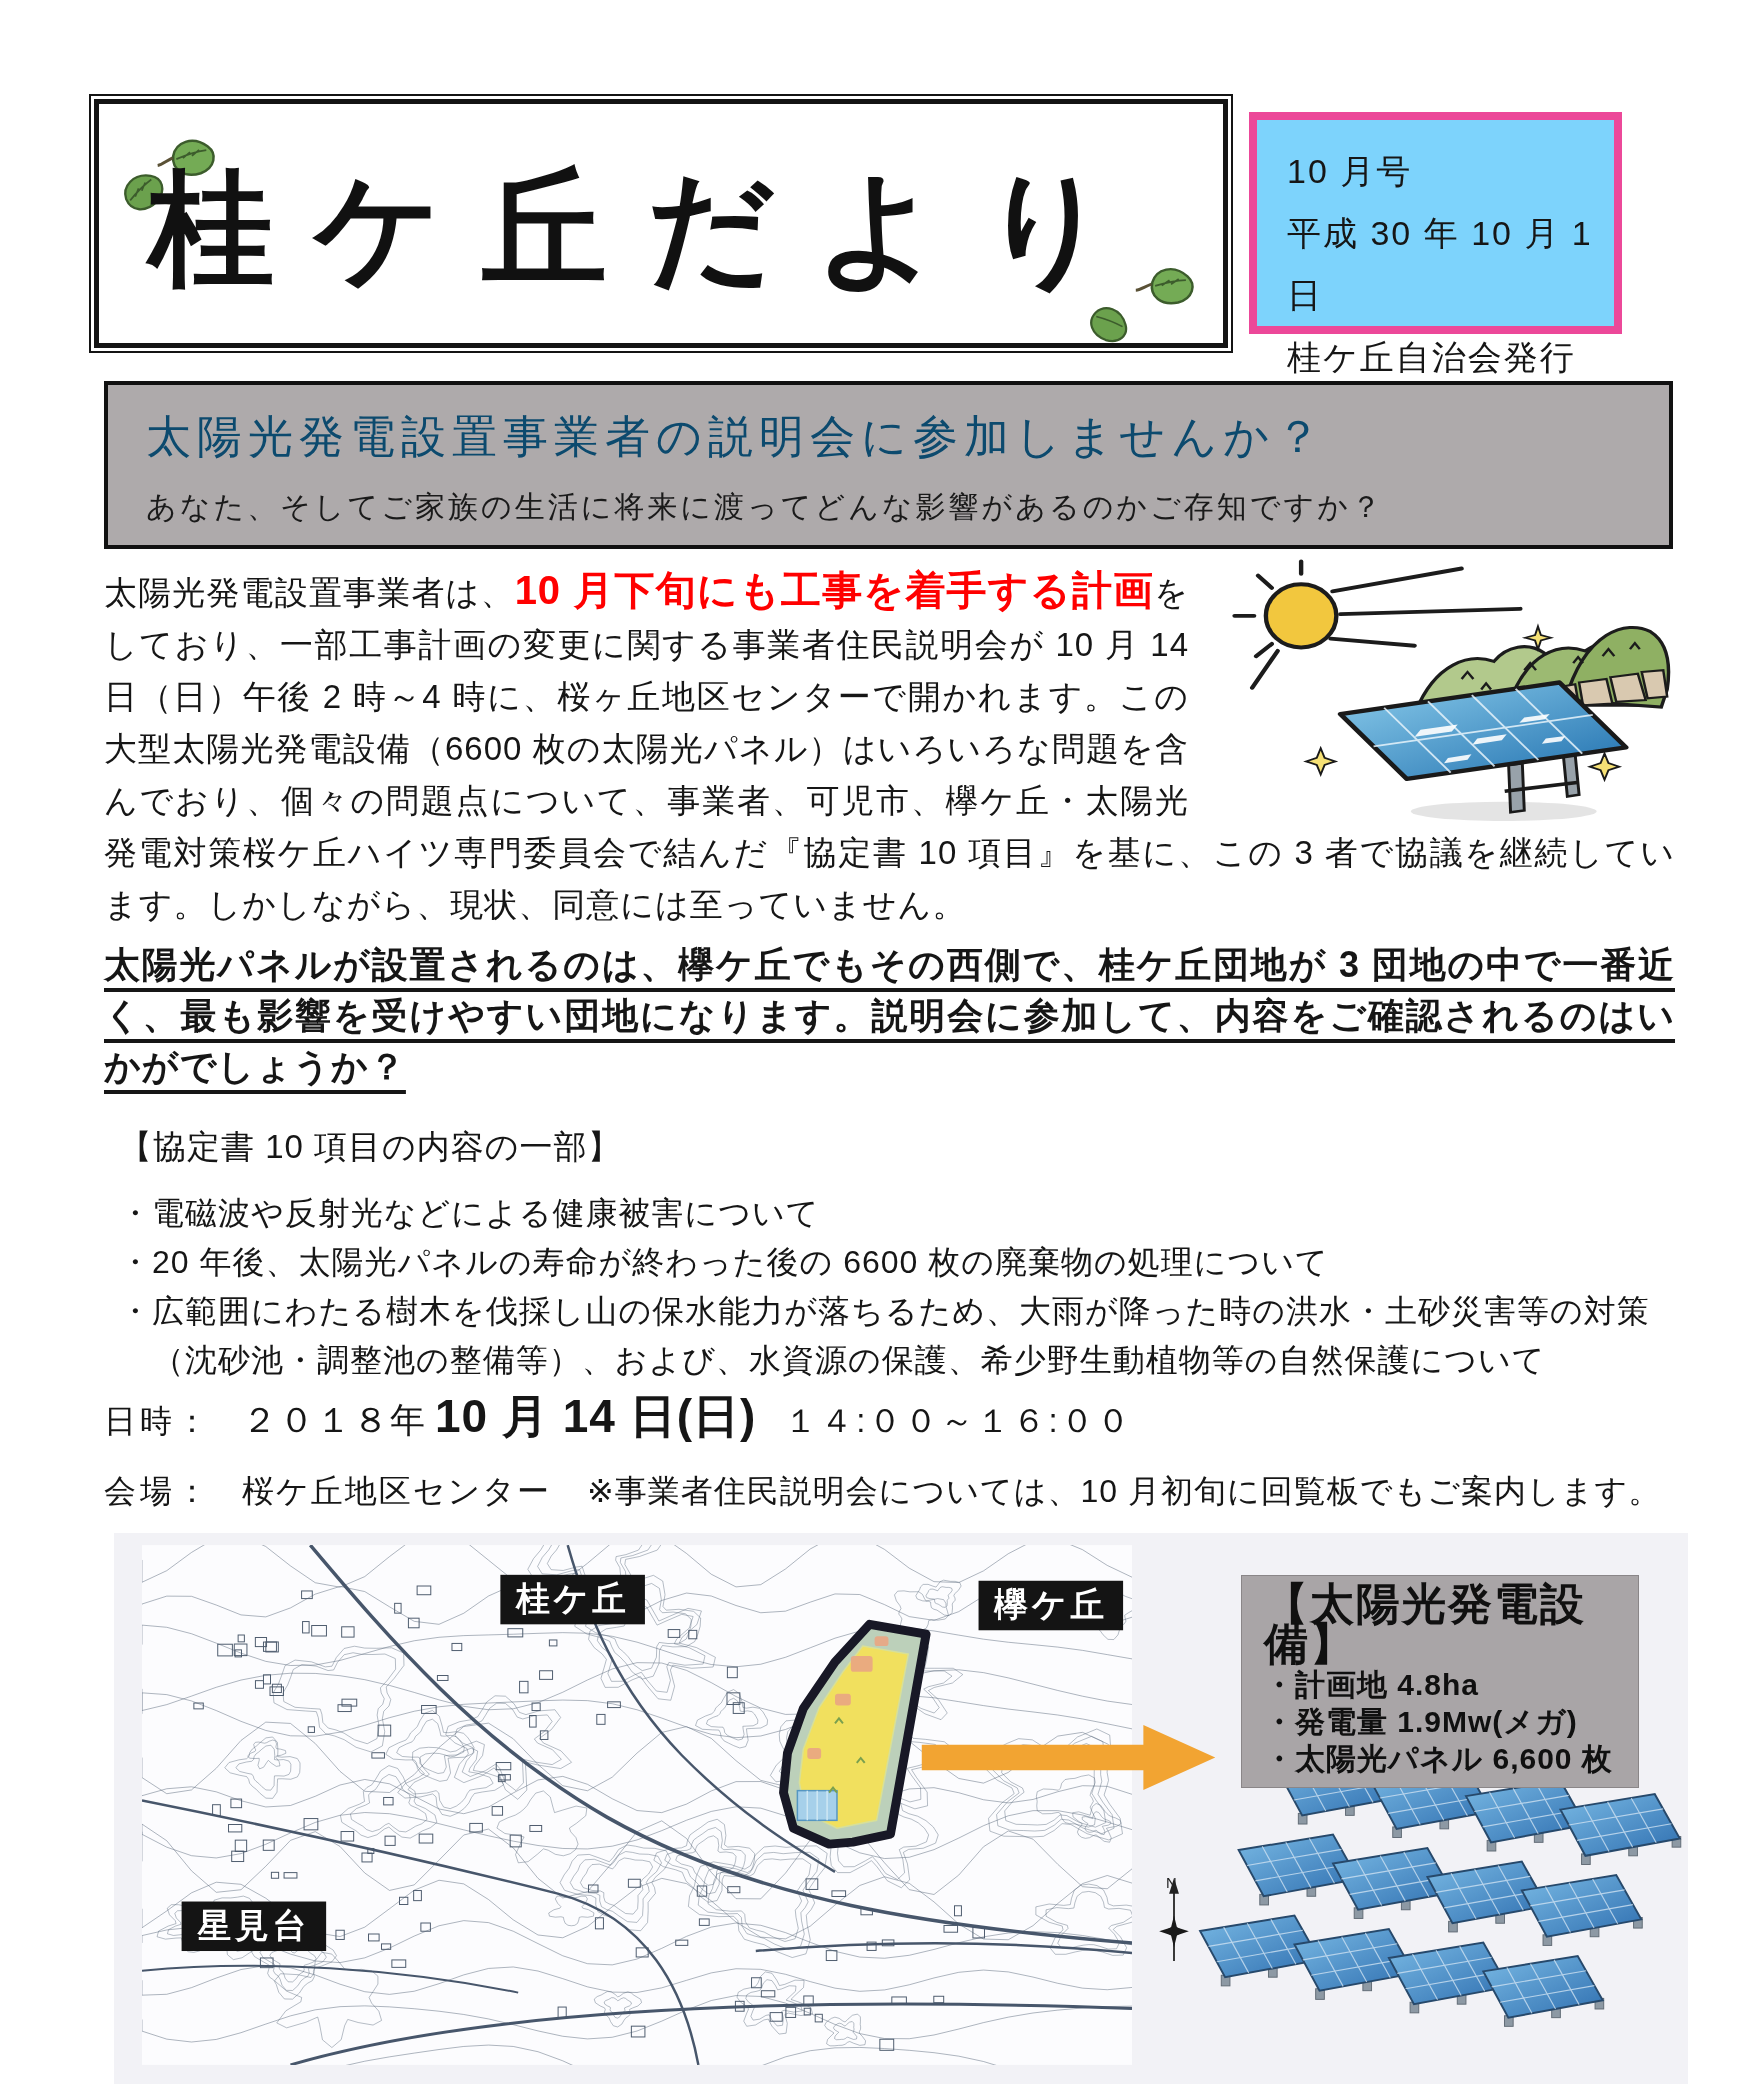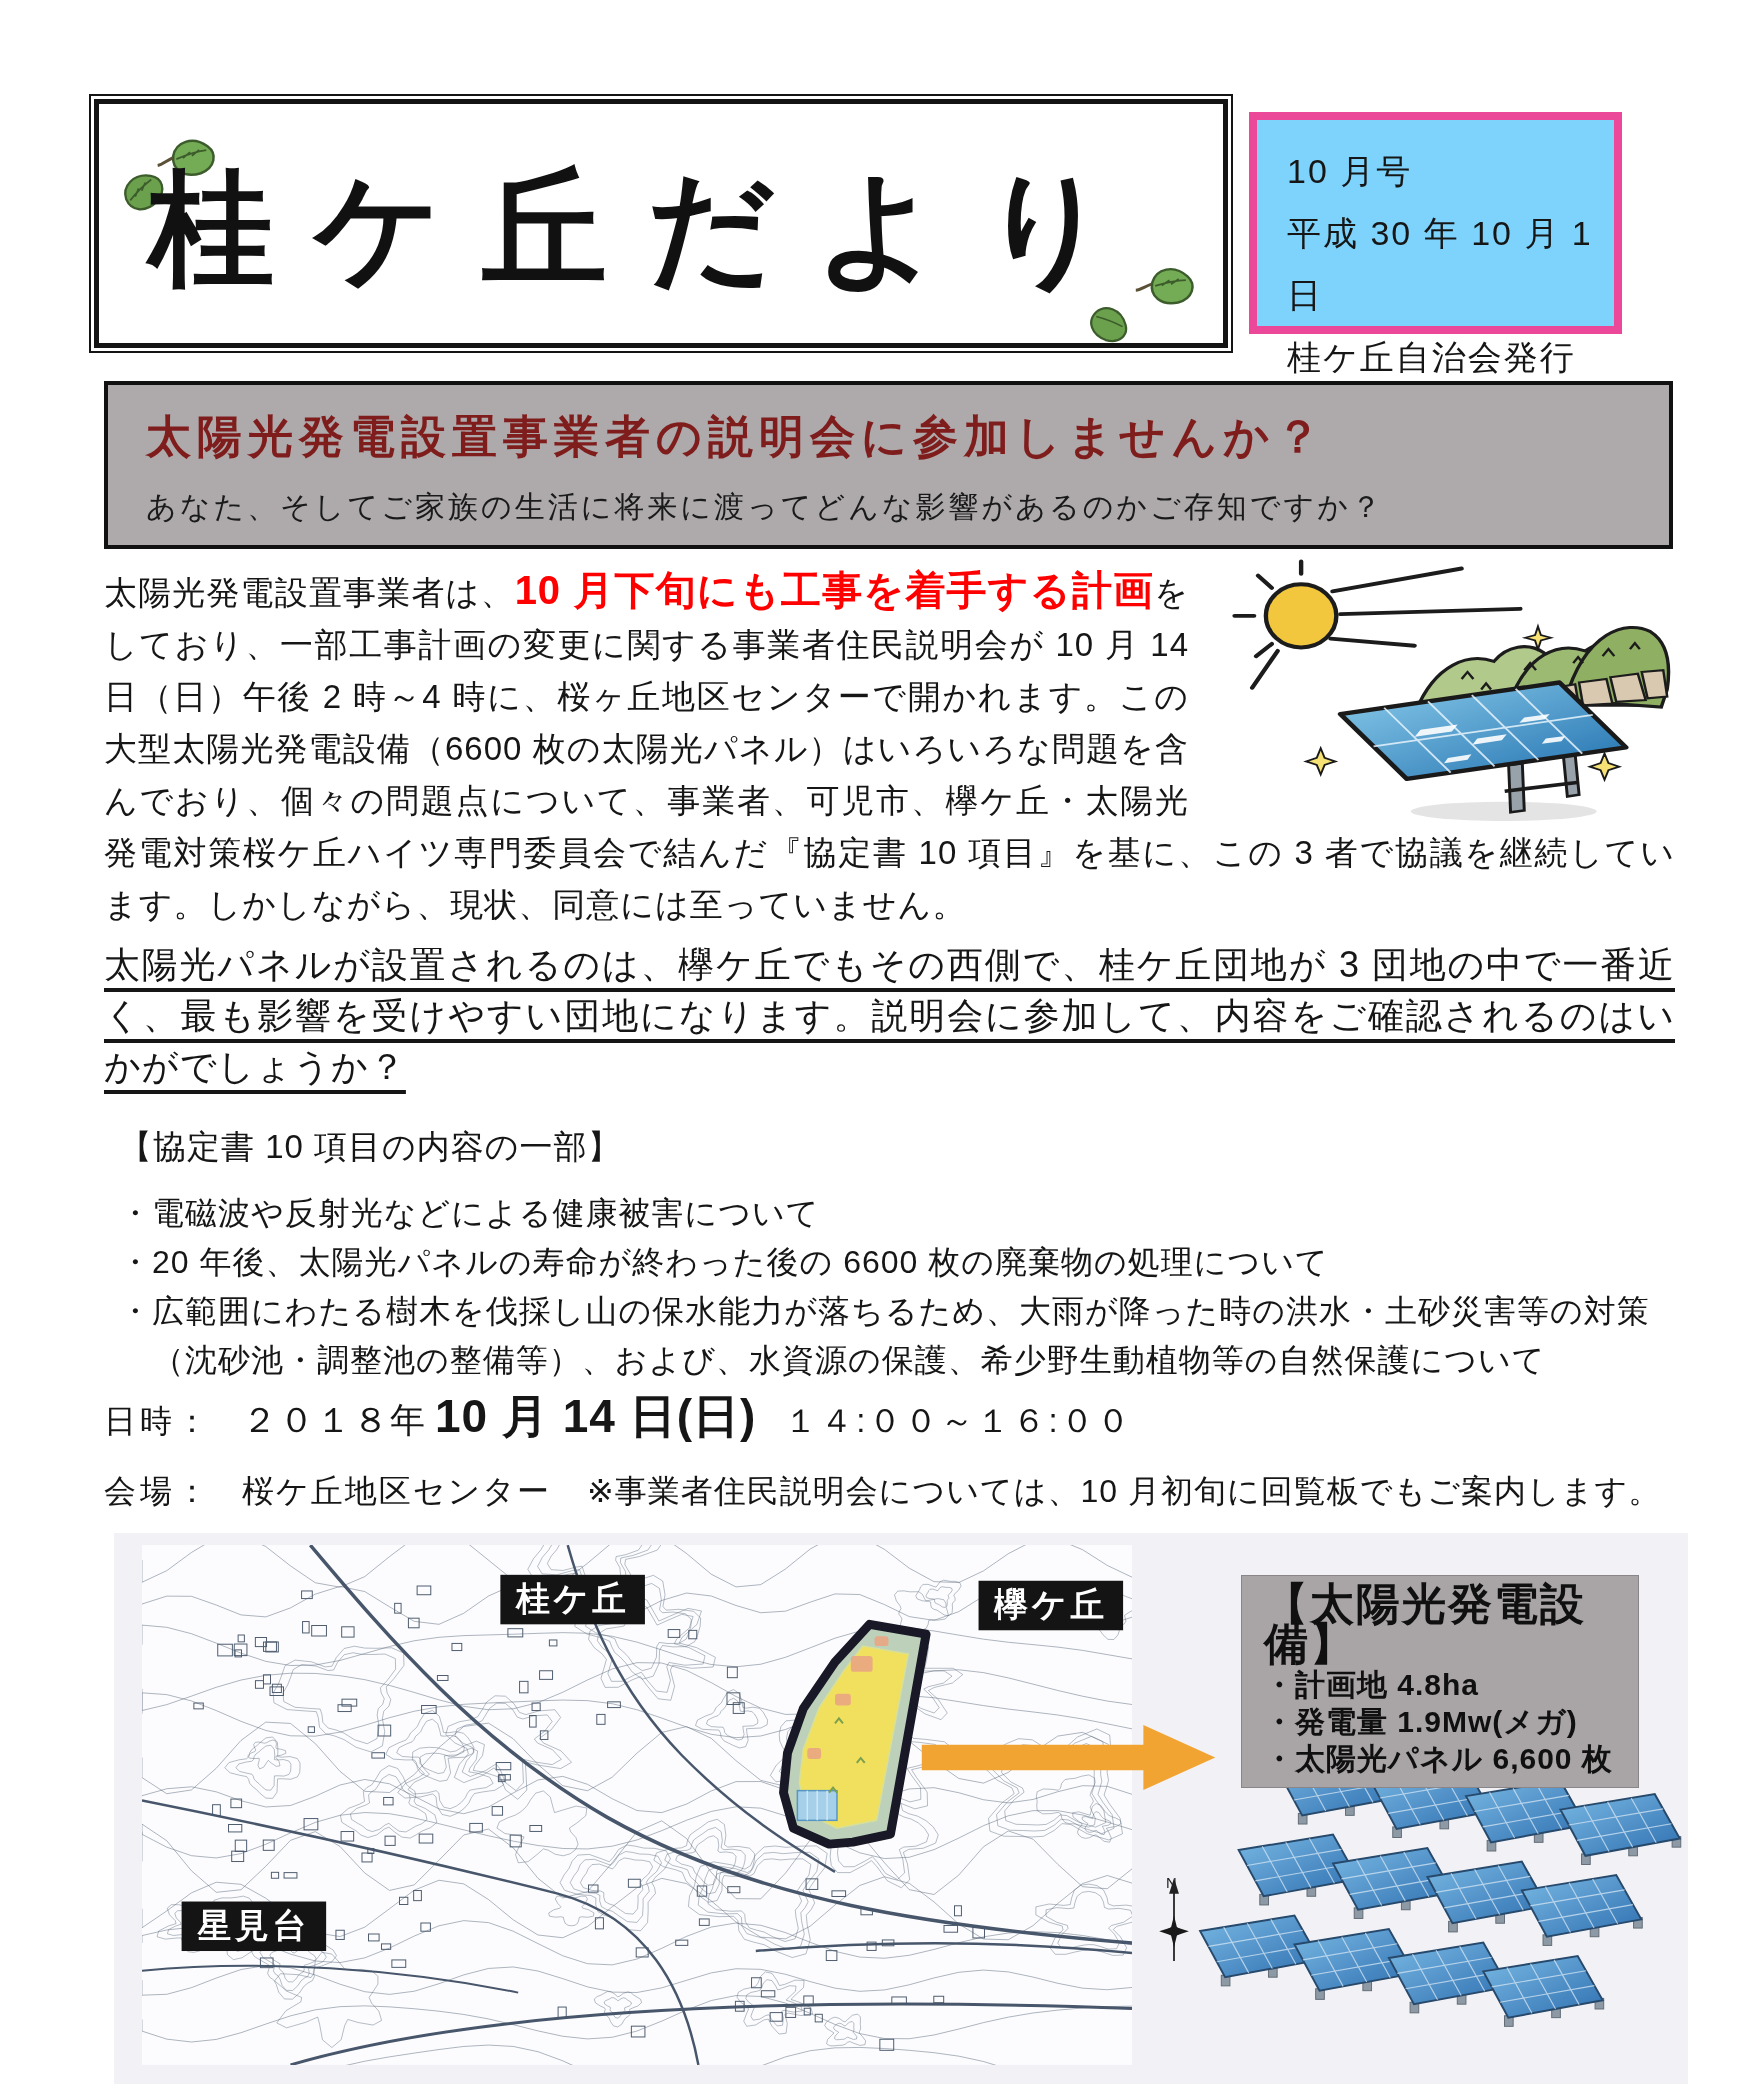--- a/index.html
+++ b/index.html
@@ -27,35 +27,35 @@
     position:absolute;left:1249px;top:112px;width:373px;height:222px;
     background:#7dd3fc;border:8px solid #ec4899;padding:20px 0 0 30px;
     font-size:34px;line-height:62px;letter-spacing:2px;z-index:3;
   }
 
   
   .banner{
     position:absolute;left:104px;top:381px;width:1569px;height:168px;
     background:#aeaaab;border:4px solid #111;padding:22px 20px 0 38px;
   }
-  .banner h2{font-size:45px;font-weight:700;letter-spacing:6px;color:#7f1d1d}
+  .banner h2{font-size:45px;font-weight:400;letter-spacing:6px;color:#0c4a6e}
   .banner p{font-size:30px;margin-top:20px;letter-spacing:3px;color:#1a1a1a}
 
   
   .article{
     position:absolute;left:104px;top:564px;width:1571px;
     font-size:33px;line-height:52px;text-align:justify;letter-spacing:1px;
   }
   .article .illus{float:right;width:460px;height:263px;margin:-6px 0 4px 26px}
   .red-emph{color:#ff0000;font-weight:700;font-size:40px}
   .bold-emph{font-weight:400}
 
   .emphasis{
     position:absolute;left:104px;top:939px;width:1571px;
-    font-size:36px;font-weight:400;line-height:51px;text-align:justify;letter-spacing:1px;
+    font-size:36px;font-weight:700;line-height:51px;text-align:justify;letter-spacing:1px;
     text-decoration:underline;text-decoration-thickness:3.5px;text-underline-offset:11px;
   }
 
   
   .agreement{position:absolute;left:119px;top:1127px;width:1564px}
   .agreement h3{font-size:33px;font-weight:400;line-height:40px;margin-bottom:22px;letter-spacing:1px}
   .agreement .item{font-size:32px;line-height:49px;letter-spacing:1px;white-space:pre-wrap}
 
   
   .schedule{position:absolute;left:104px;top:1386px;width:1604px}

